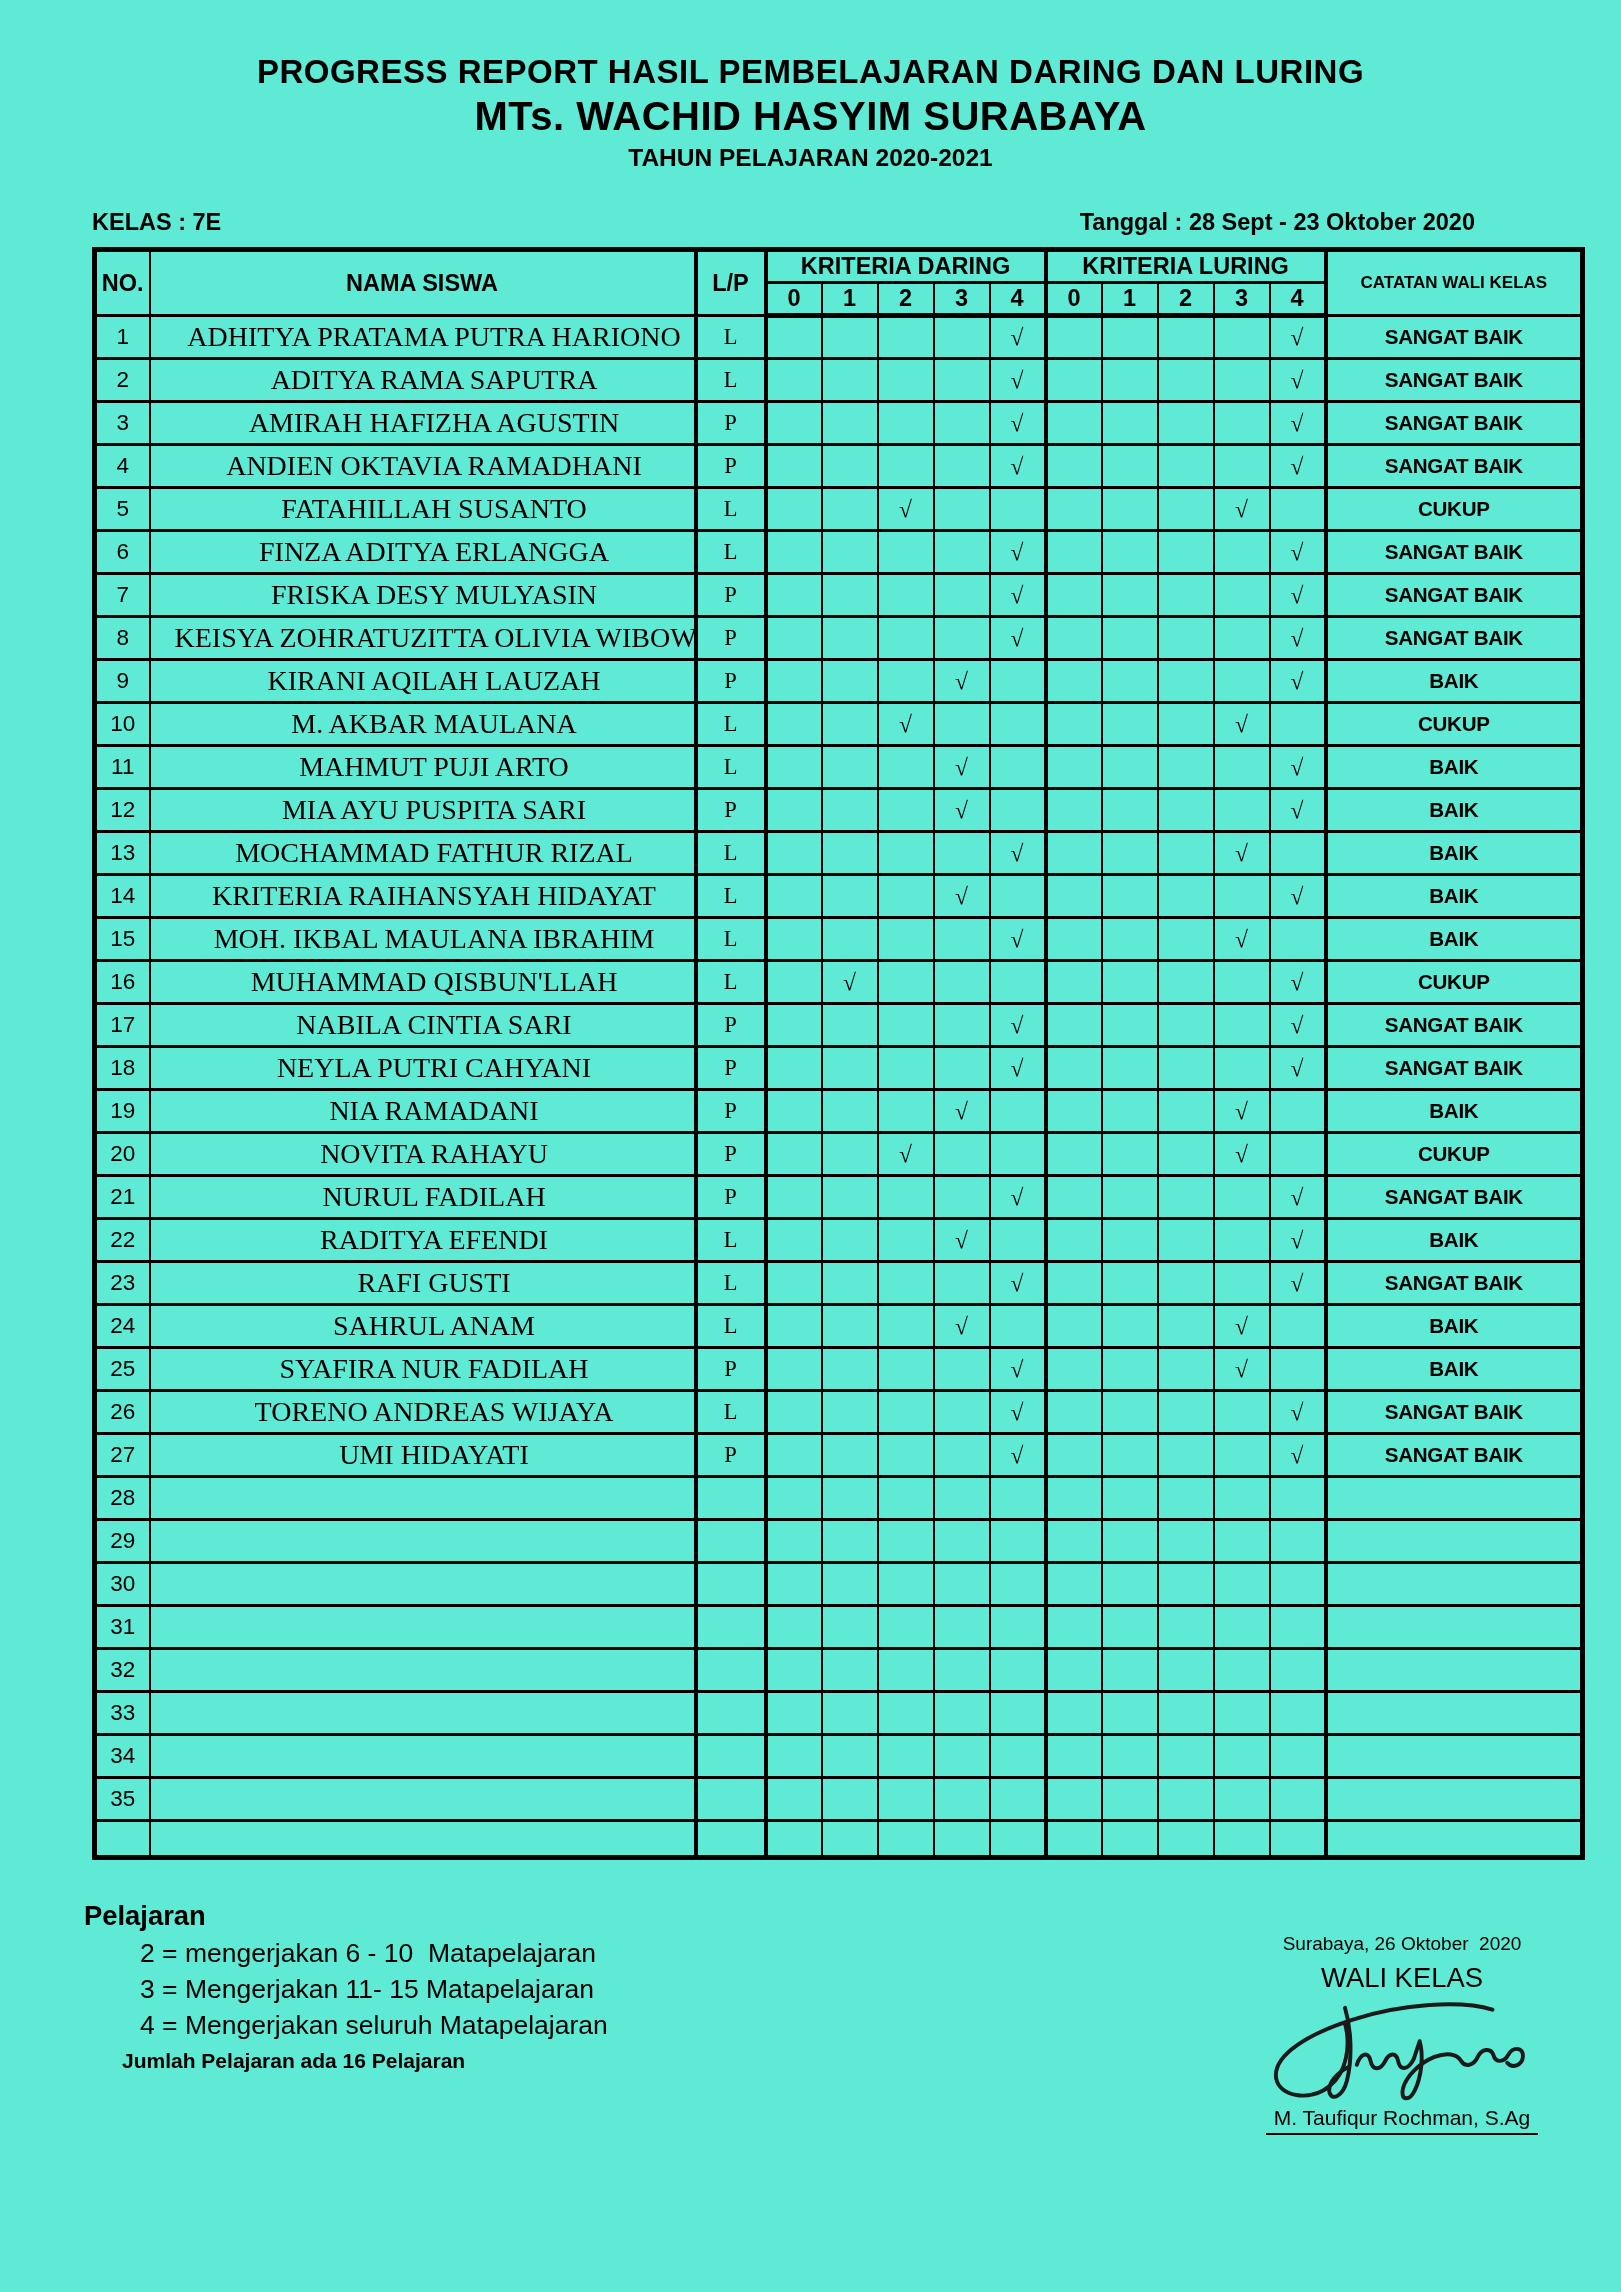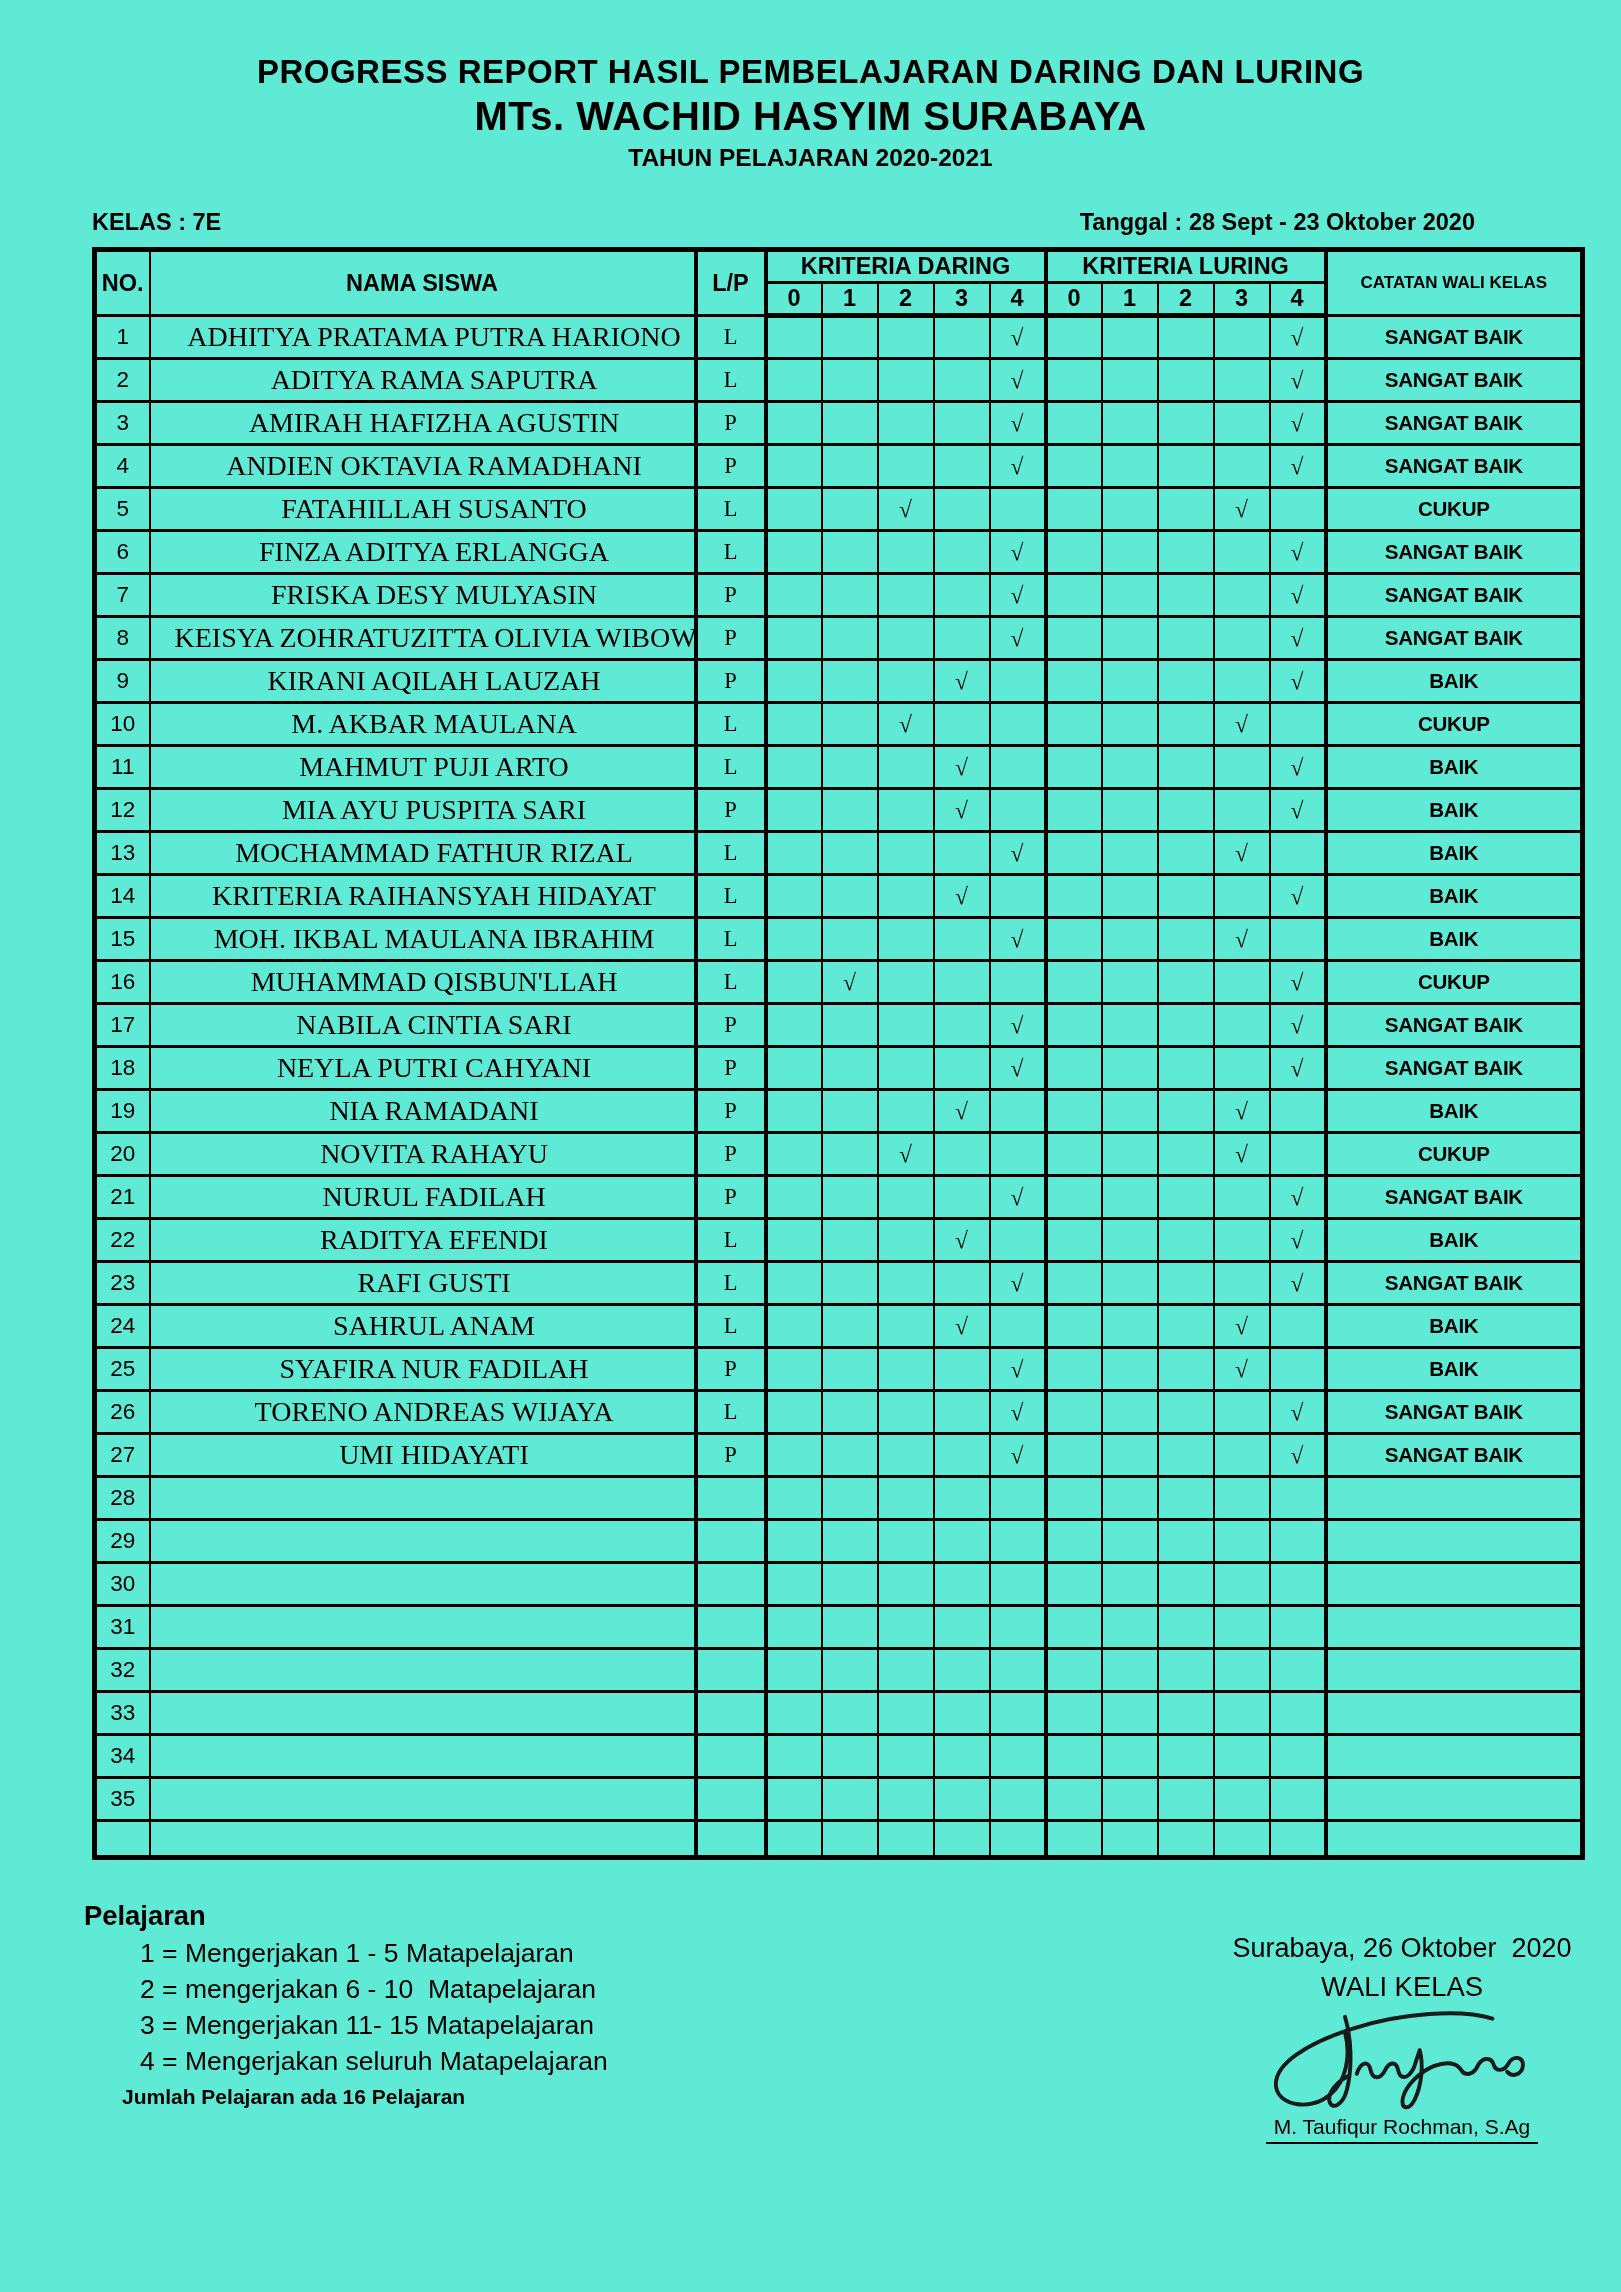--- a/index.html
+++ b/index.html
@@ -58,21 +58,21 @@
   .v-catatan { border-left-width:4.9px !important; }
 
   
   .keterangan { position:absolute; left:84px; top:1896px; }
   .ket-title  { font-size:27.4px; font-weight:bold; line-height:39px; }
   .ket-item   { margin-left:56px; font-size:26.5px; line-height:36px; white-space:pre; }
   .ket-footer { margin-left:38px; font-size:21px; line-height:36px; font-weight:bold; }
 
   
   .signblock { position:absolute; left:1206px; top:1933px; width:392px; text-align:center; }
-  .sig-place { font-size:27px; white-space:pre; }
+  .sig-place { font-size:19px; white-space:pre; }
   .sig-role  { font-size:27.4px; margin-top:6.9px; }
   .sig-svg   { display:block; margin:0 auto; width:304px; height:116px; }
   .sig-name  { display:inline-block; font-size:21px; border-bottom:2.9px solid #000;
                padding:0 7.8px 2.9px 7.8px; margin-top:-3.9px;text-align:right; }
 </style>
 </head>
 <body>
 
 <div class="page">
 
@@ -698,21 +698,20 @@
           <td class="c-crit"></td>
           <td class="c-crit"></td>
           <td class="c-catatan v-catatan"></td>
         </tr>
       </tbody>
   </table>
 
   <div class="keterangan">
     <div class="ket-title">Pelajaran</div>
     <div>
-        <div class="ket-item">1 = Mengerjakan 1 - 5 Matapelajaran</div>
         <div class="ket-item">2 = mengerjakan 6 - 10  Matapelajaran</div>
         <div class="ket-item">3 = Mengerjakan 11- 15 Matapelajaran</div>
         <div class="ket-item">4 = Mengerjakan seluruh Matapelajaran</div>
       </div>
     <div class="ket-footer">Jumlah Pelajaran ada 16 Pelajaran</div>
   </div>
 
   <div class="signblock">
     <div class="sig-place">Surabaya, 26 Oktober  2020</div>
     <div class="sig-role">WALI KELAS</div>

